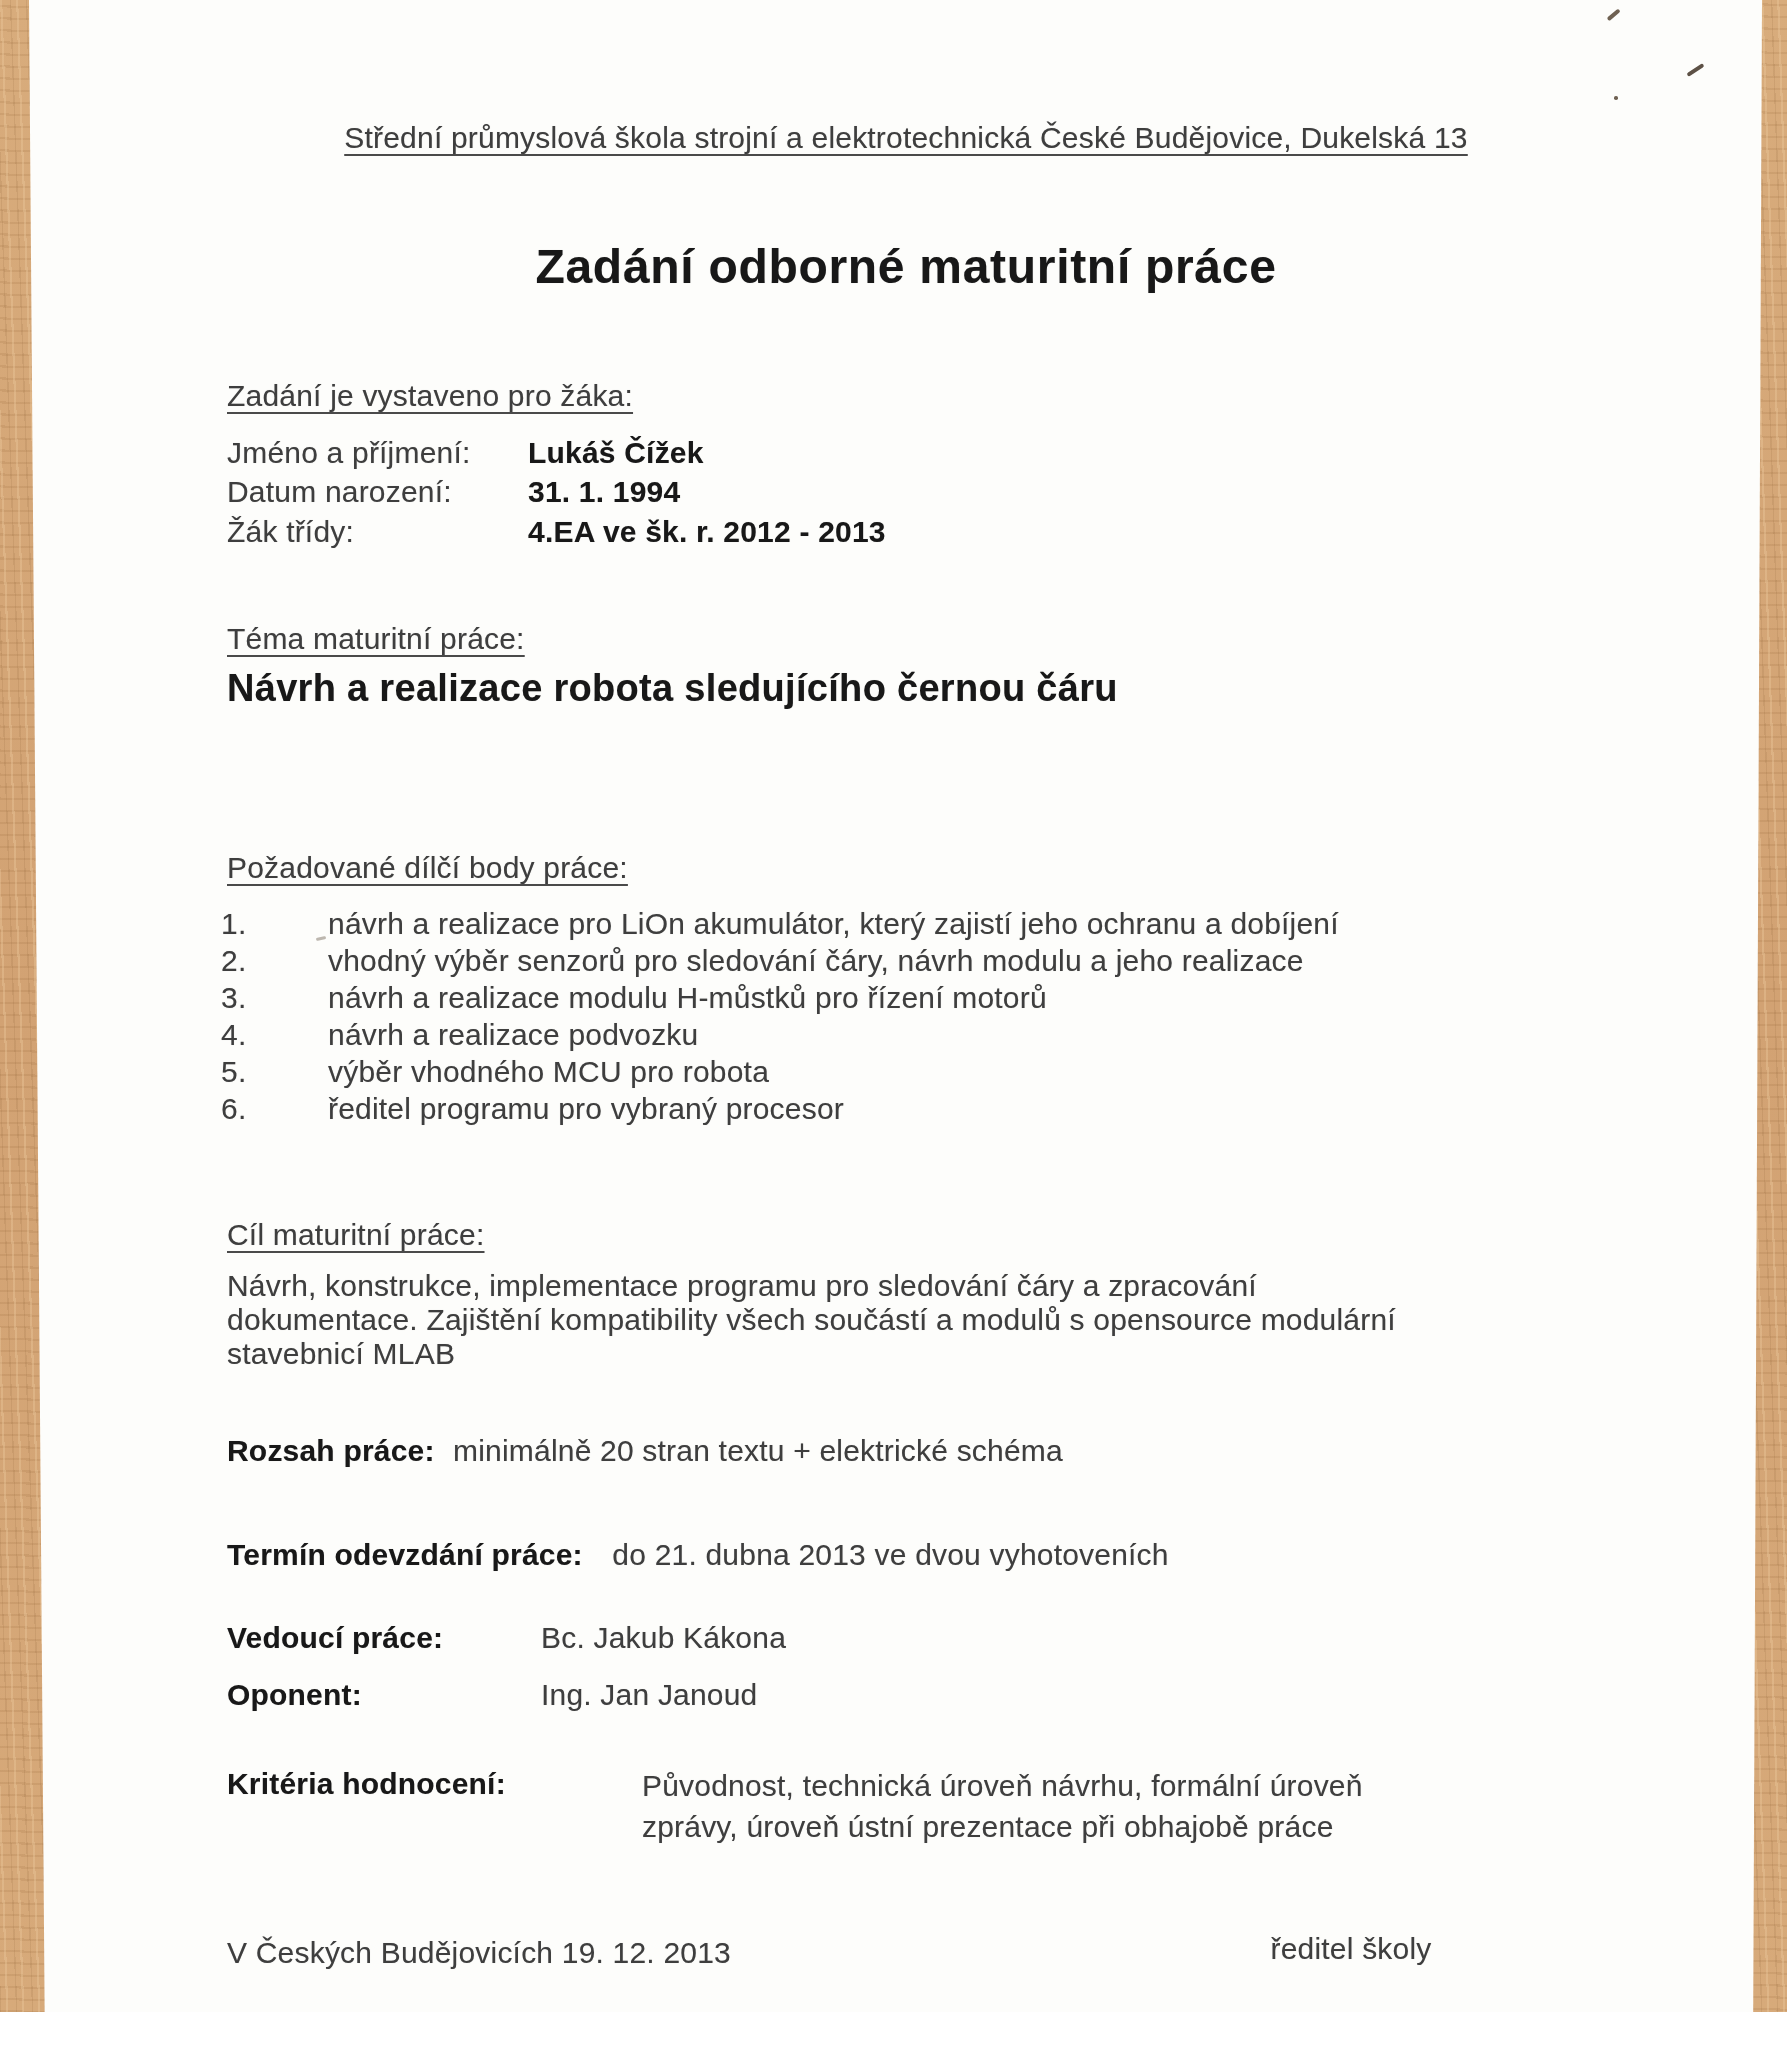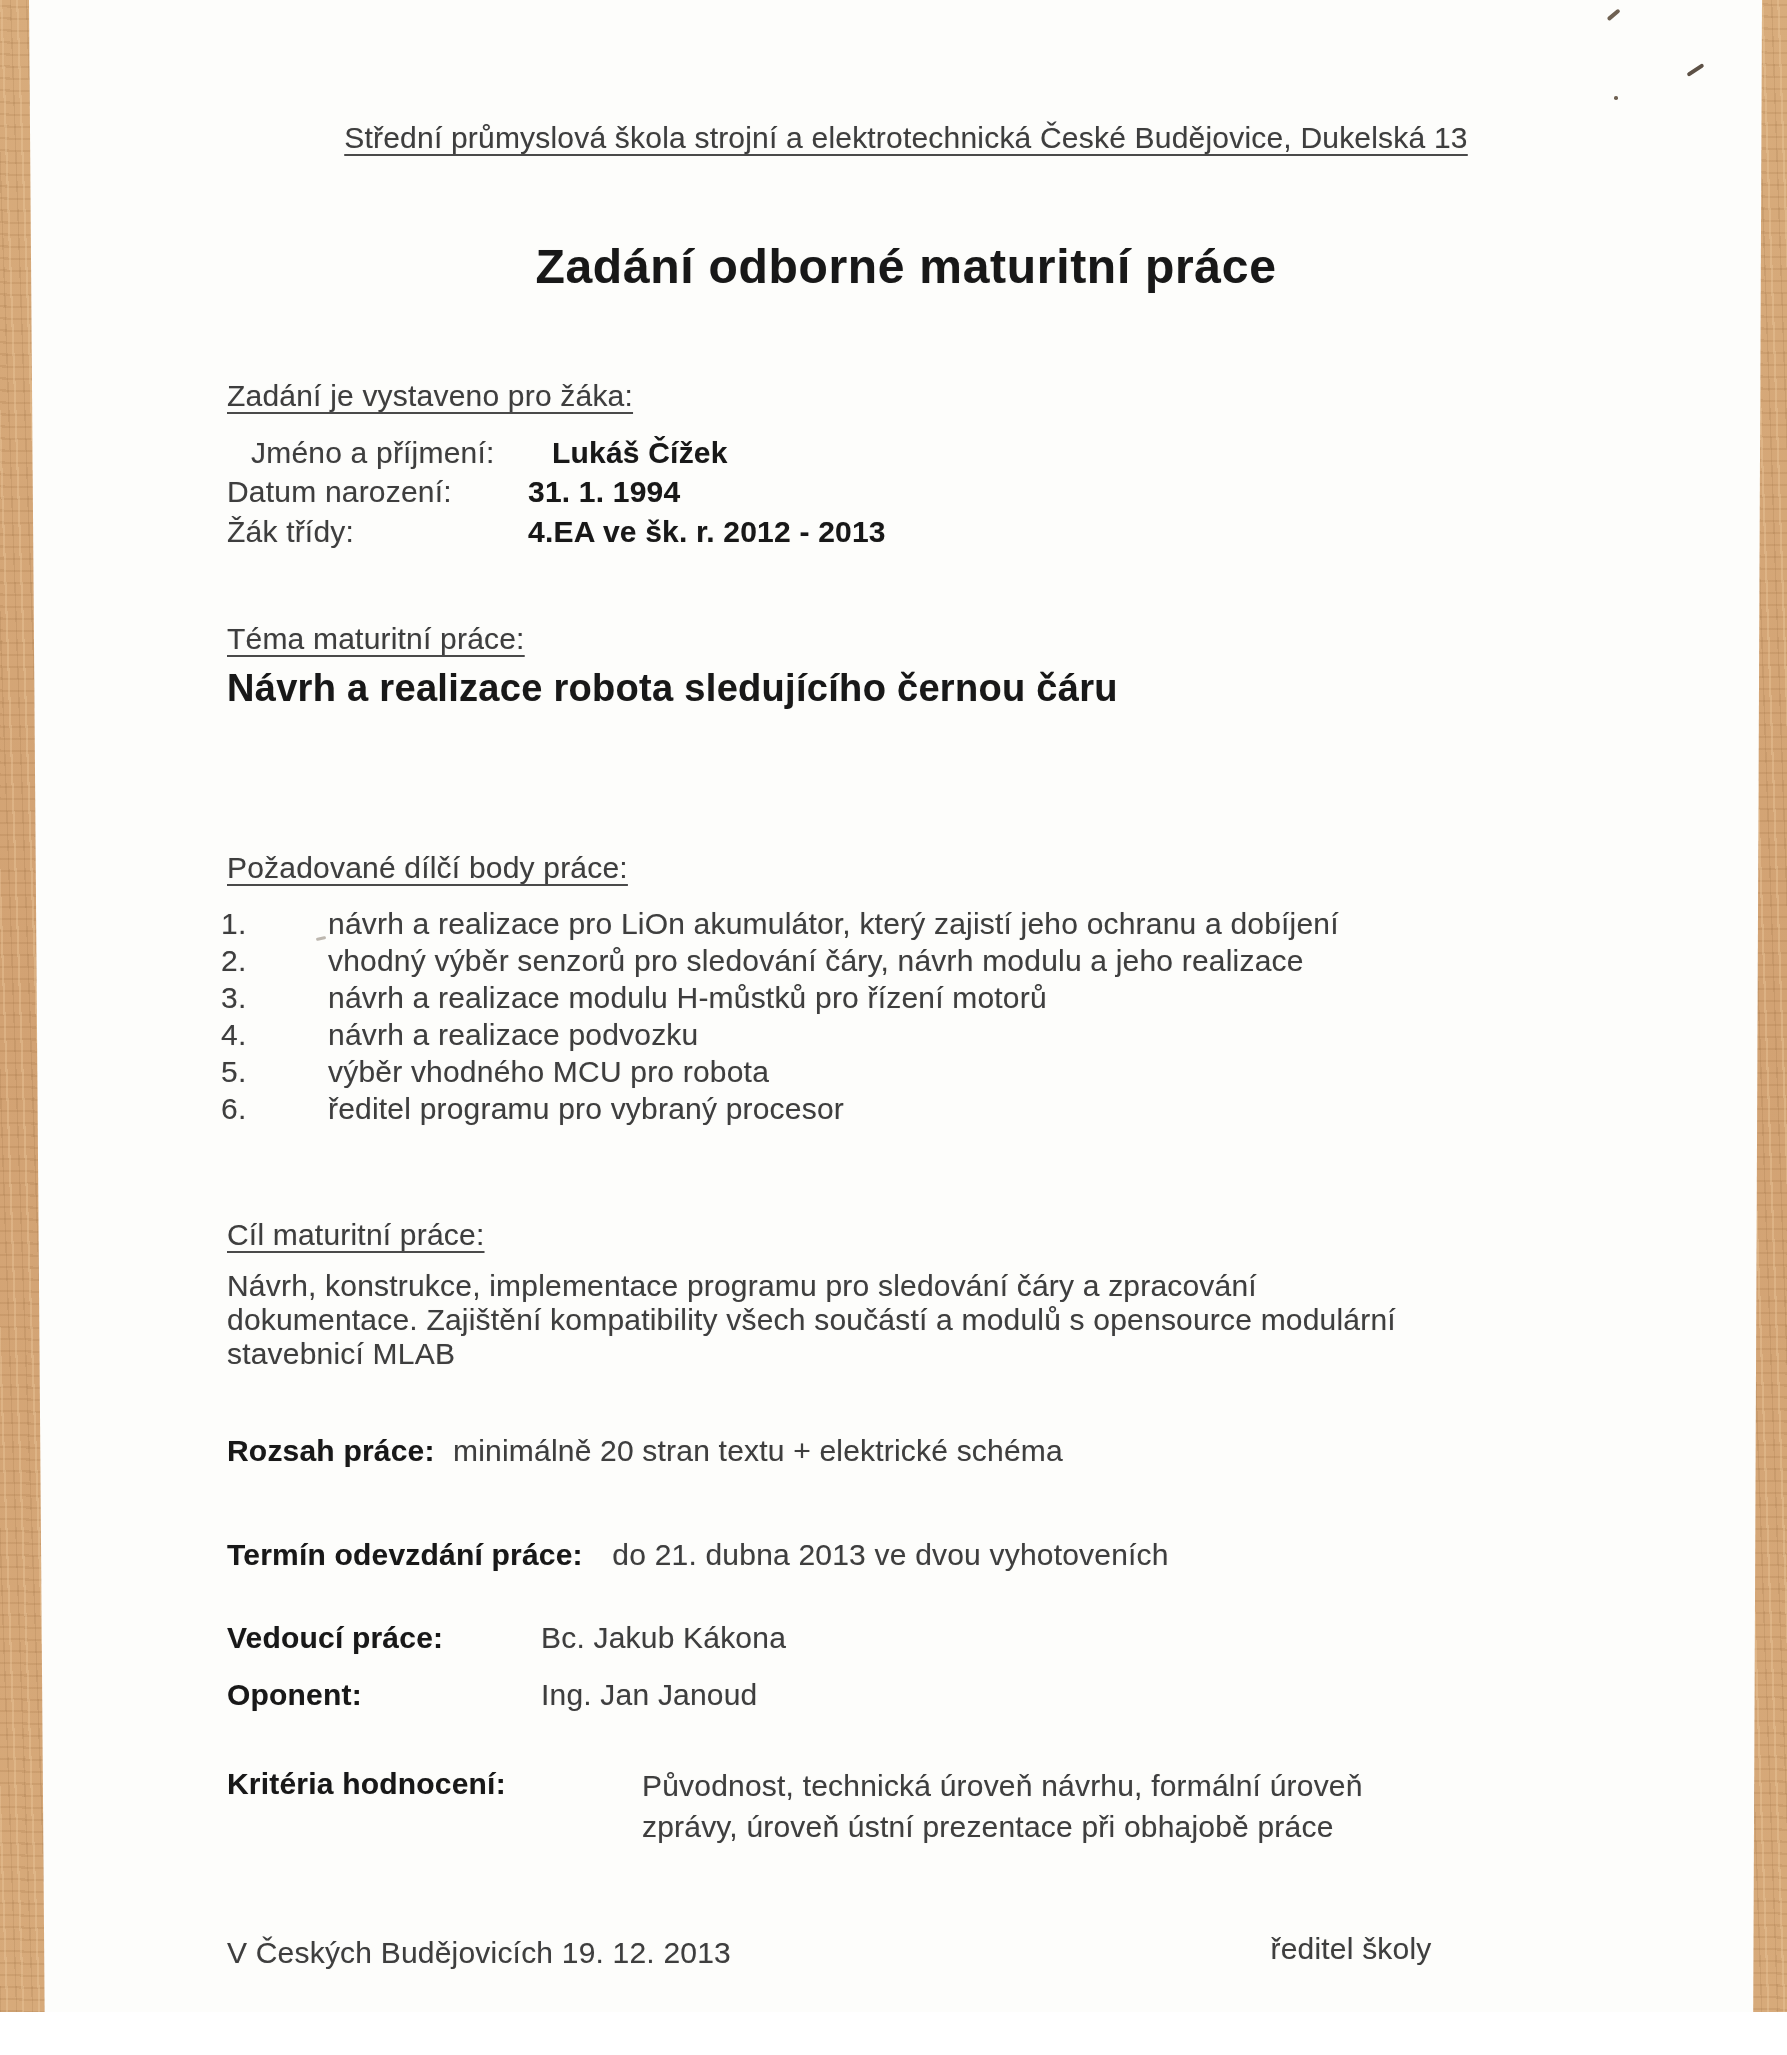--- a/index.html
+++ b/index.html
@@ -61,21 +61,21 @@
     <div class="speck s3"></div>
     <div class="speck s4"></div>
 
     <div class="t u center" style="left:227px;top:119px;width:1358px;">Střední průmyslová škola strojní a elektrotechnická České Budějovice, Dukelská 13</div>
 
     <div class="t b doc-title center" style="left:227px;top:237px;width:1358px;">Zadání odborné maturitní práce</div>
 
     <div class="t u" style="left:227px;top:377px;">Zadání je vystaveno pro žáka:</div>
 
     <div class="t row" style="left:227px;top:434px;">
-      <span style="flex:0 0 301px;margin-left:24px;">Jméno a příjmení:</span>
+      <span style="flex:0 0 301px;">Jméno a příjmení:</span>
       <span class="b">Lukáš Čížek</span>
     </div>
     <div class="t row" style="left:227px;top:473px;">
       <span style="flex:0 0 301px;">Datum narození:</span>
       <span class="b">31. 1. 1994</span>
     </div>
     <div class="t row" style="left:227px;top:513px;">
       <span style="flex:0 0 301px;">Žák třídy:</span>
       <span class="b">4.EA ve šk. r. 2012 - 2013</span>
     </div>

